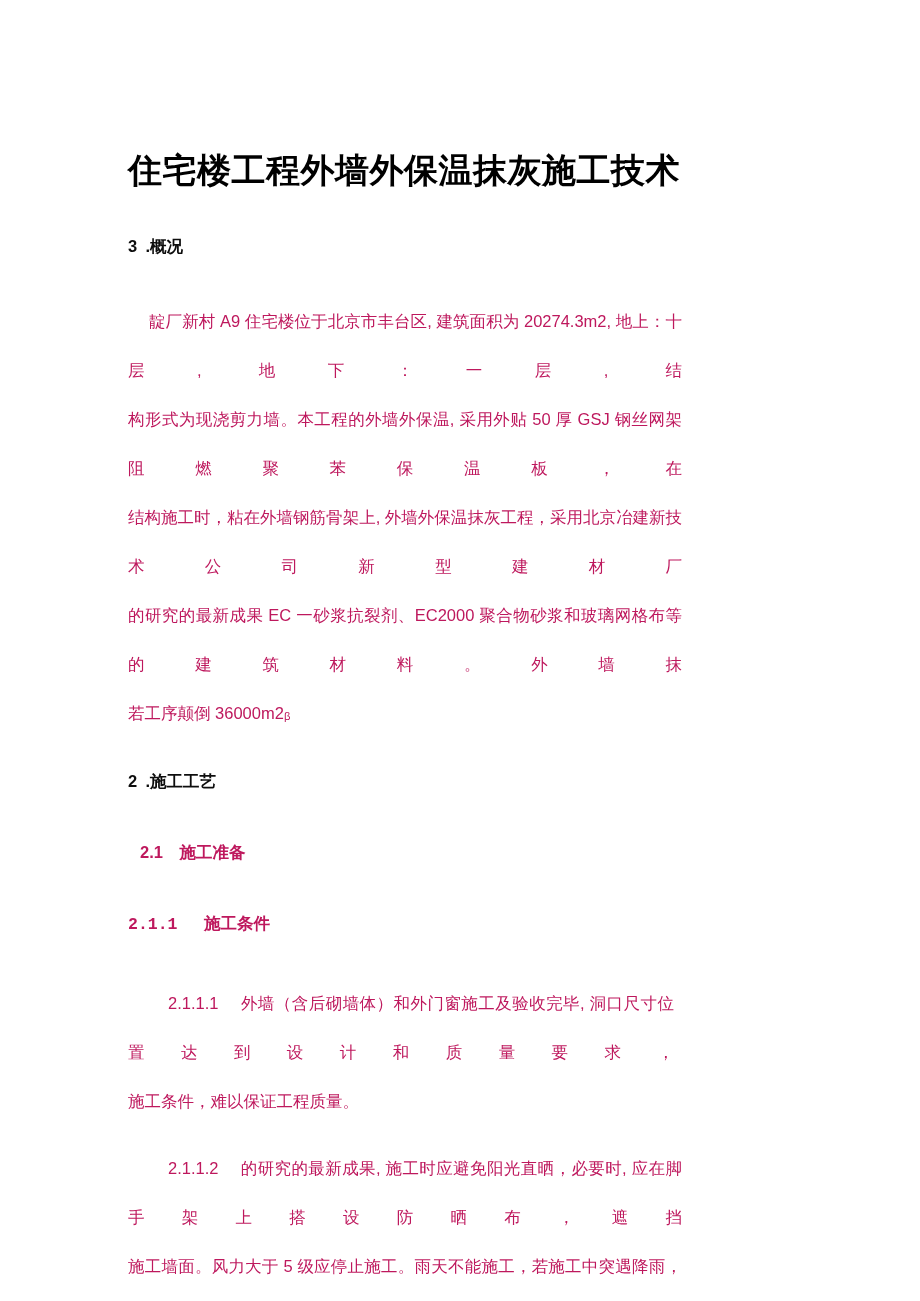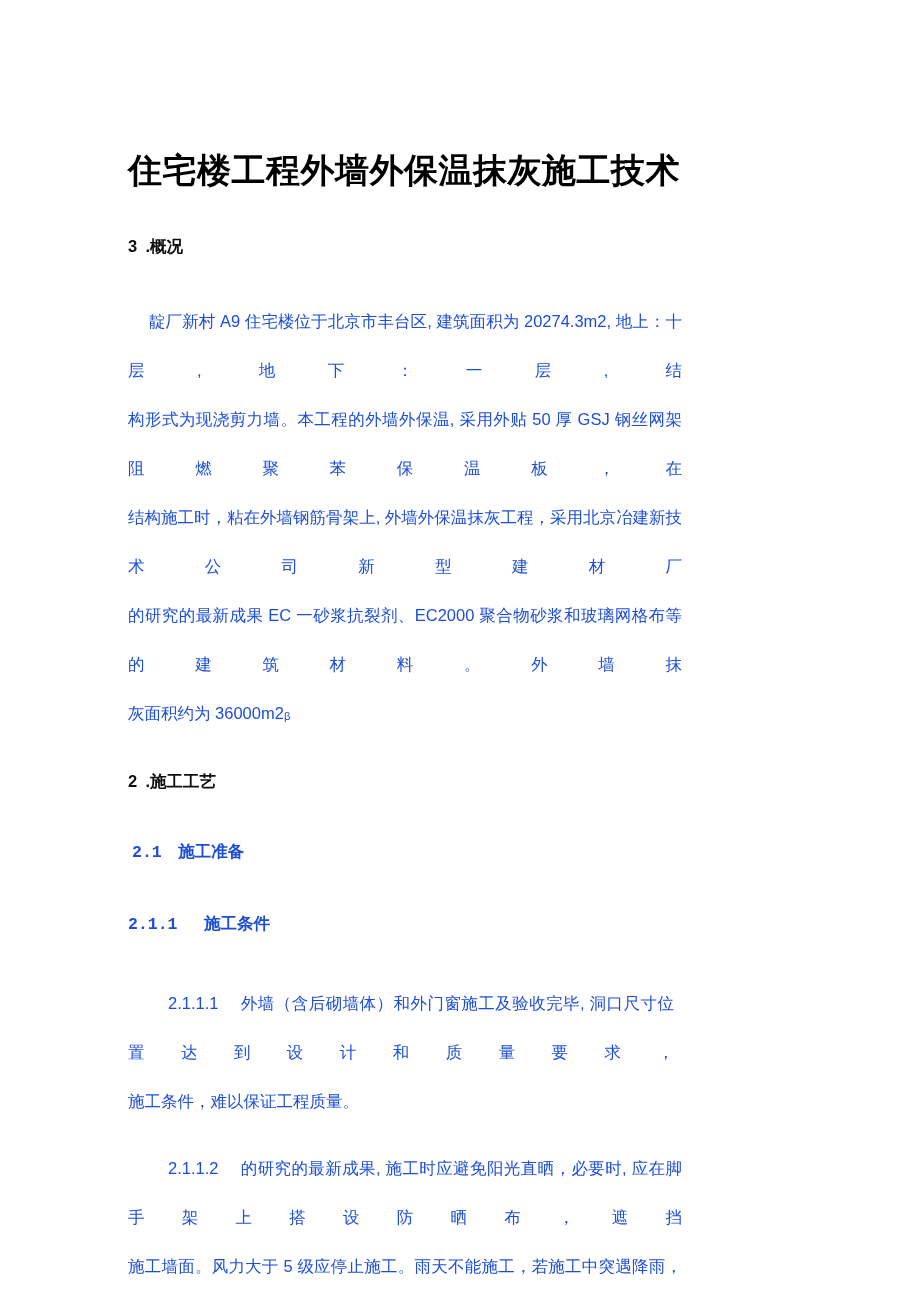--- a/index.html
+++ b/index.html
@@ -27,55 +27,55 @@
     font-weight: 700;
     font-size: 34px;
     line-height: 42px;
     letter-spacing: 0.5px;
     color: #000000;
     white-space: nowrap;
   }
   .tl {
     font-size: 16.5px;
     line-height: 49px;
-    color: #1d4ed8;
+    color: #be185d;
   }
   .bold { font-weight: 700; color: #0d0d0d; }
   .just {
     text-align: justify;
     text-align-last: justify;
   }
   .ind1 { text-indent: 21px; }
   .ind2 { text-indent: 40px; }
   .sub40 { margin-left: 40px; }
 
   .h-ov   { margin: 0 0 26px 0; }
   .p-ov   { margin: 0 0 19px 0; }
   .h-pr   { margin: 0 0 22px 0; }
-  .h-prep { margin: 0 0 23px 4px; font-family: Liberation Mono, monospace; }
+  .h-prep { margin: 0 0 23px 12px; }
   .h-cond { margin: 0 0 30px 0; font-family: Liberation Mono, monospace; }
   .p-c1   { margin: 0 8px 18px 0; }
   .p-c2   { margin: 0; }
 </style>
 </head>
 <body>
 
 <div class="page">
   <div class="content">
 
     <h1 class="title">住宅楼工程外墙外保温抹灰施工技术</h1>
 
     <h2 class="tl bold h-ov">3 .概况</h2>
 
     <div class="p-ov">
       <div class="tl just ind1">靛厂新村 A9 住宅楼位于北京市丰台区, 建筑面积为 20274.3m2, 地上：十层, 地下：一层, 结</div>
       <div class="tl just">构形式为现浇剪力墙。本工程的外墙外保温, 采用外贴 50 厚 GSJ 钢丝网架阻燃聚苯保温板，在</div>
       <div class="tl just">结构施工时，粘在外墙钢筋骨架上, 外墙外保温抹灰工程，采用北京冶建新技术公司新型建材厂</div>
       <div class="tl just">的研究的最新成果 EC 一砂浆抗裂剂、EC2000 聚合物砂浆和玻璃网格布等的建筑材料。外墙抹</div>
-      <div class="tl">灰面积约为 36000m2ᵦ</div>
+      <div class="tl">若工序颠倒 36000m2ᵦ</div>
     </div>
 
     <h2 class="tl bold h-pr">2 .施工工艺</h2>
 
     <h3 class="tl sub40 h-prep">2.1　施工准备</h3>
 
     <h4 class="tl sub40 h-cond">2.1.1　 施工条件</h4>
 
     <div class="p-c1">
       <div class="tl just ind2">2.1.1.1　 外墙（含后砌墙体）和外门窗施工及验收完毕, 洞口尺寸位置达到设计和质量要求，</div>

